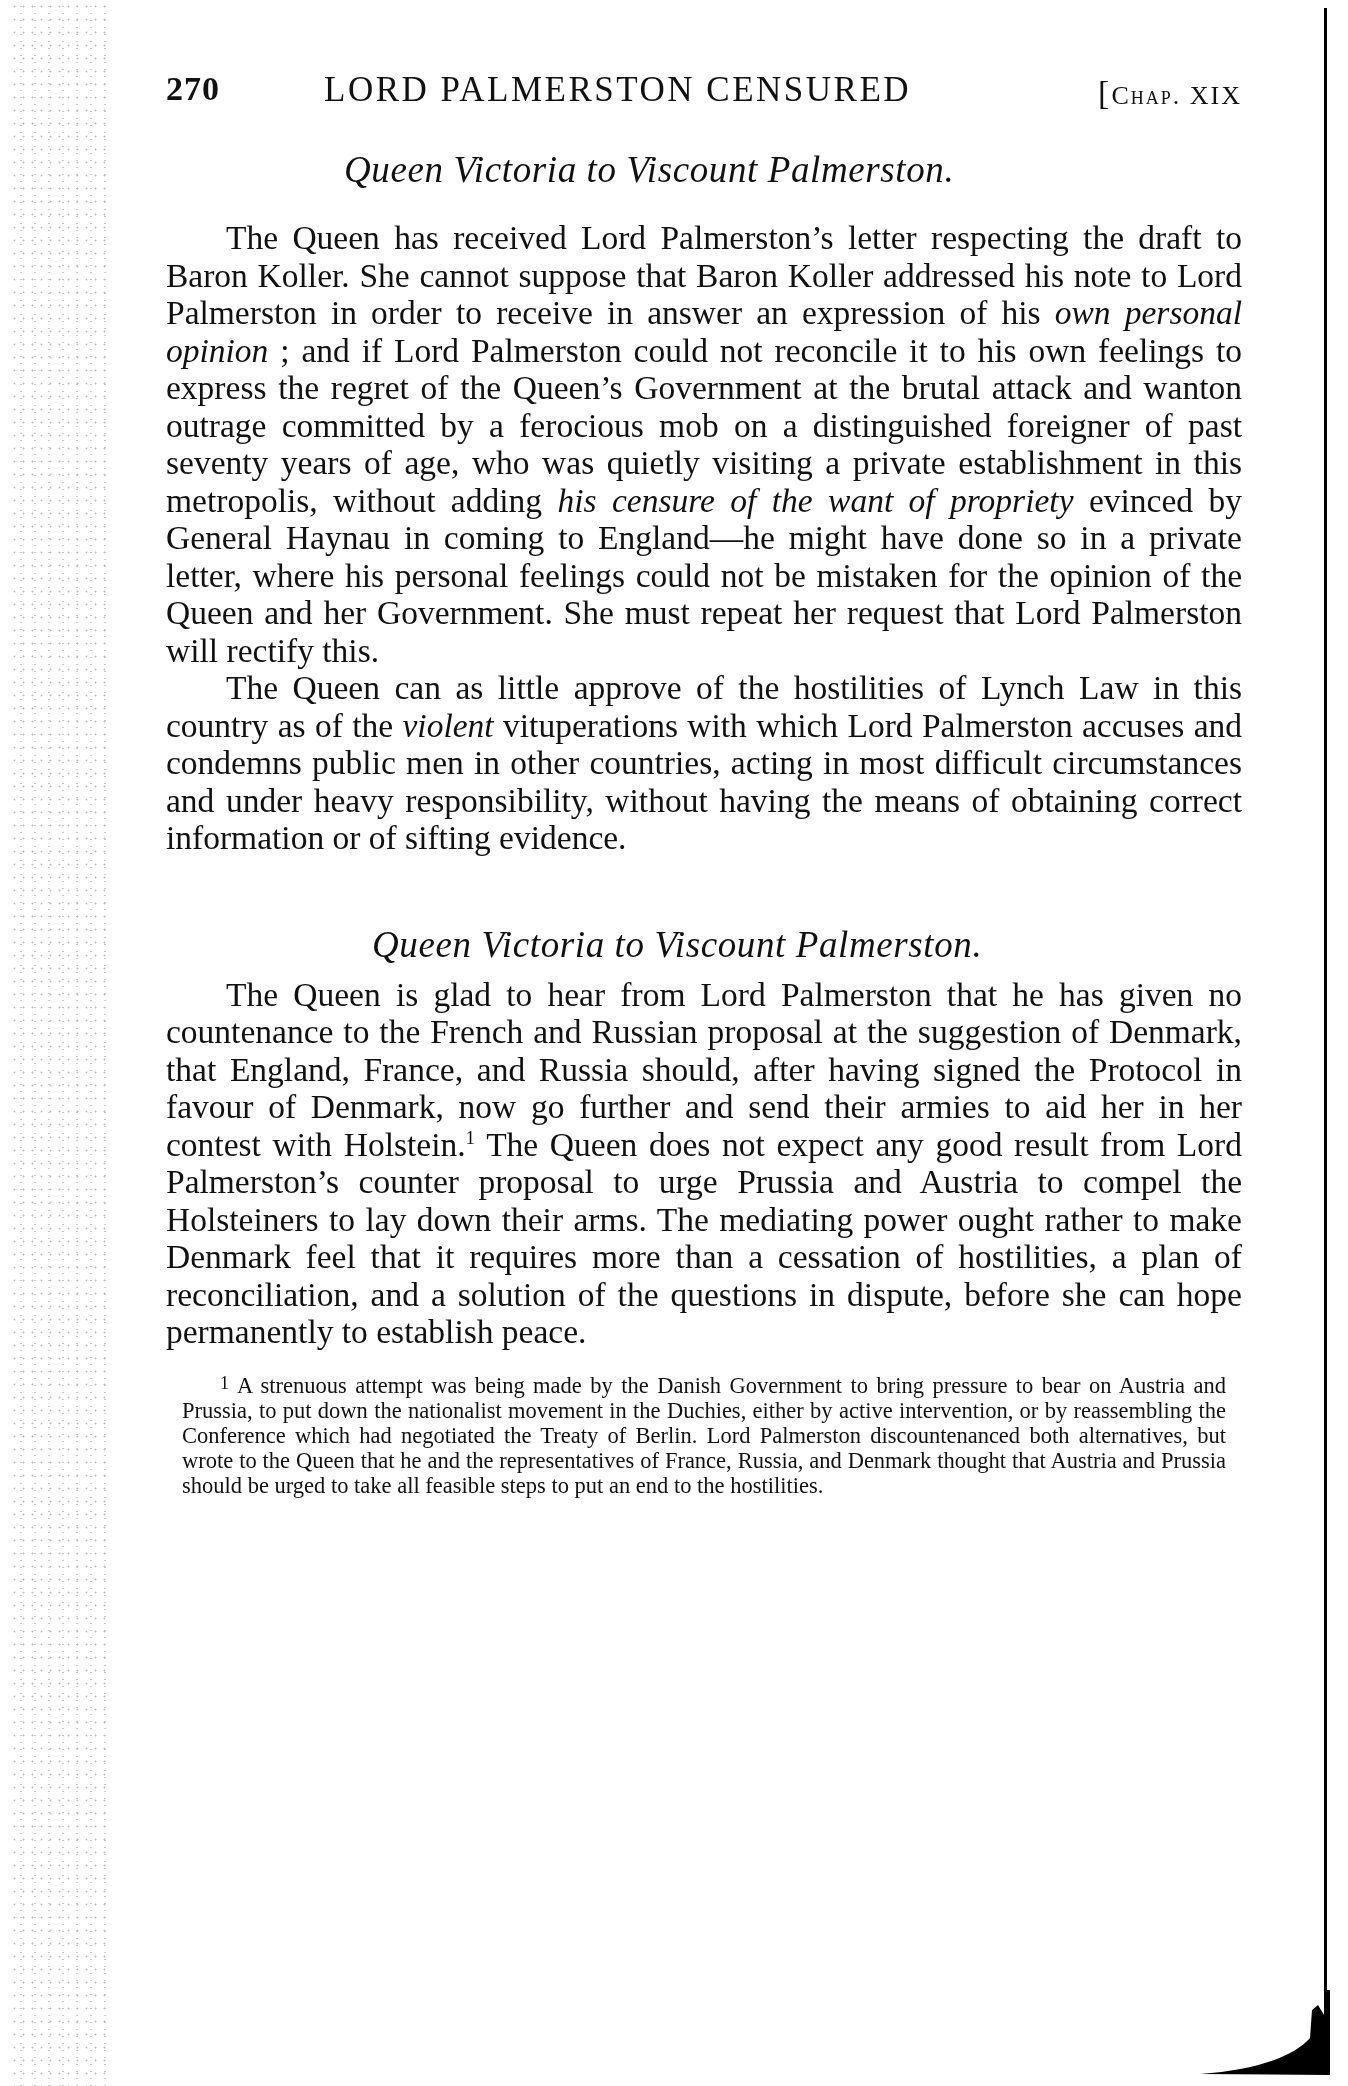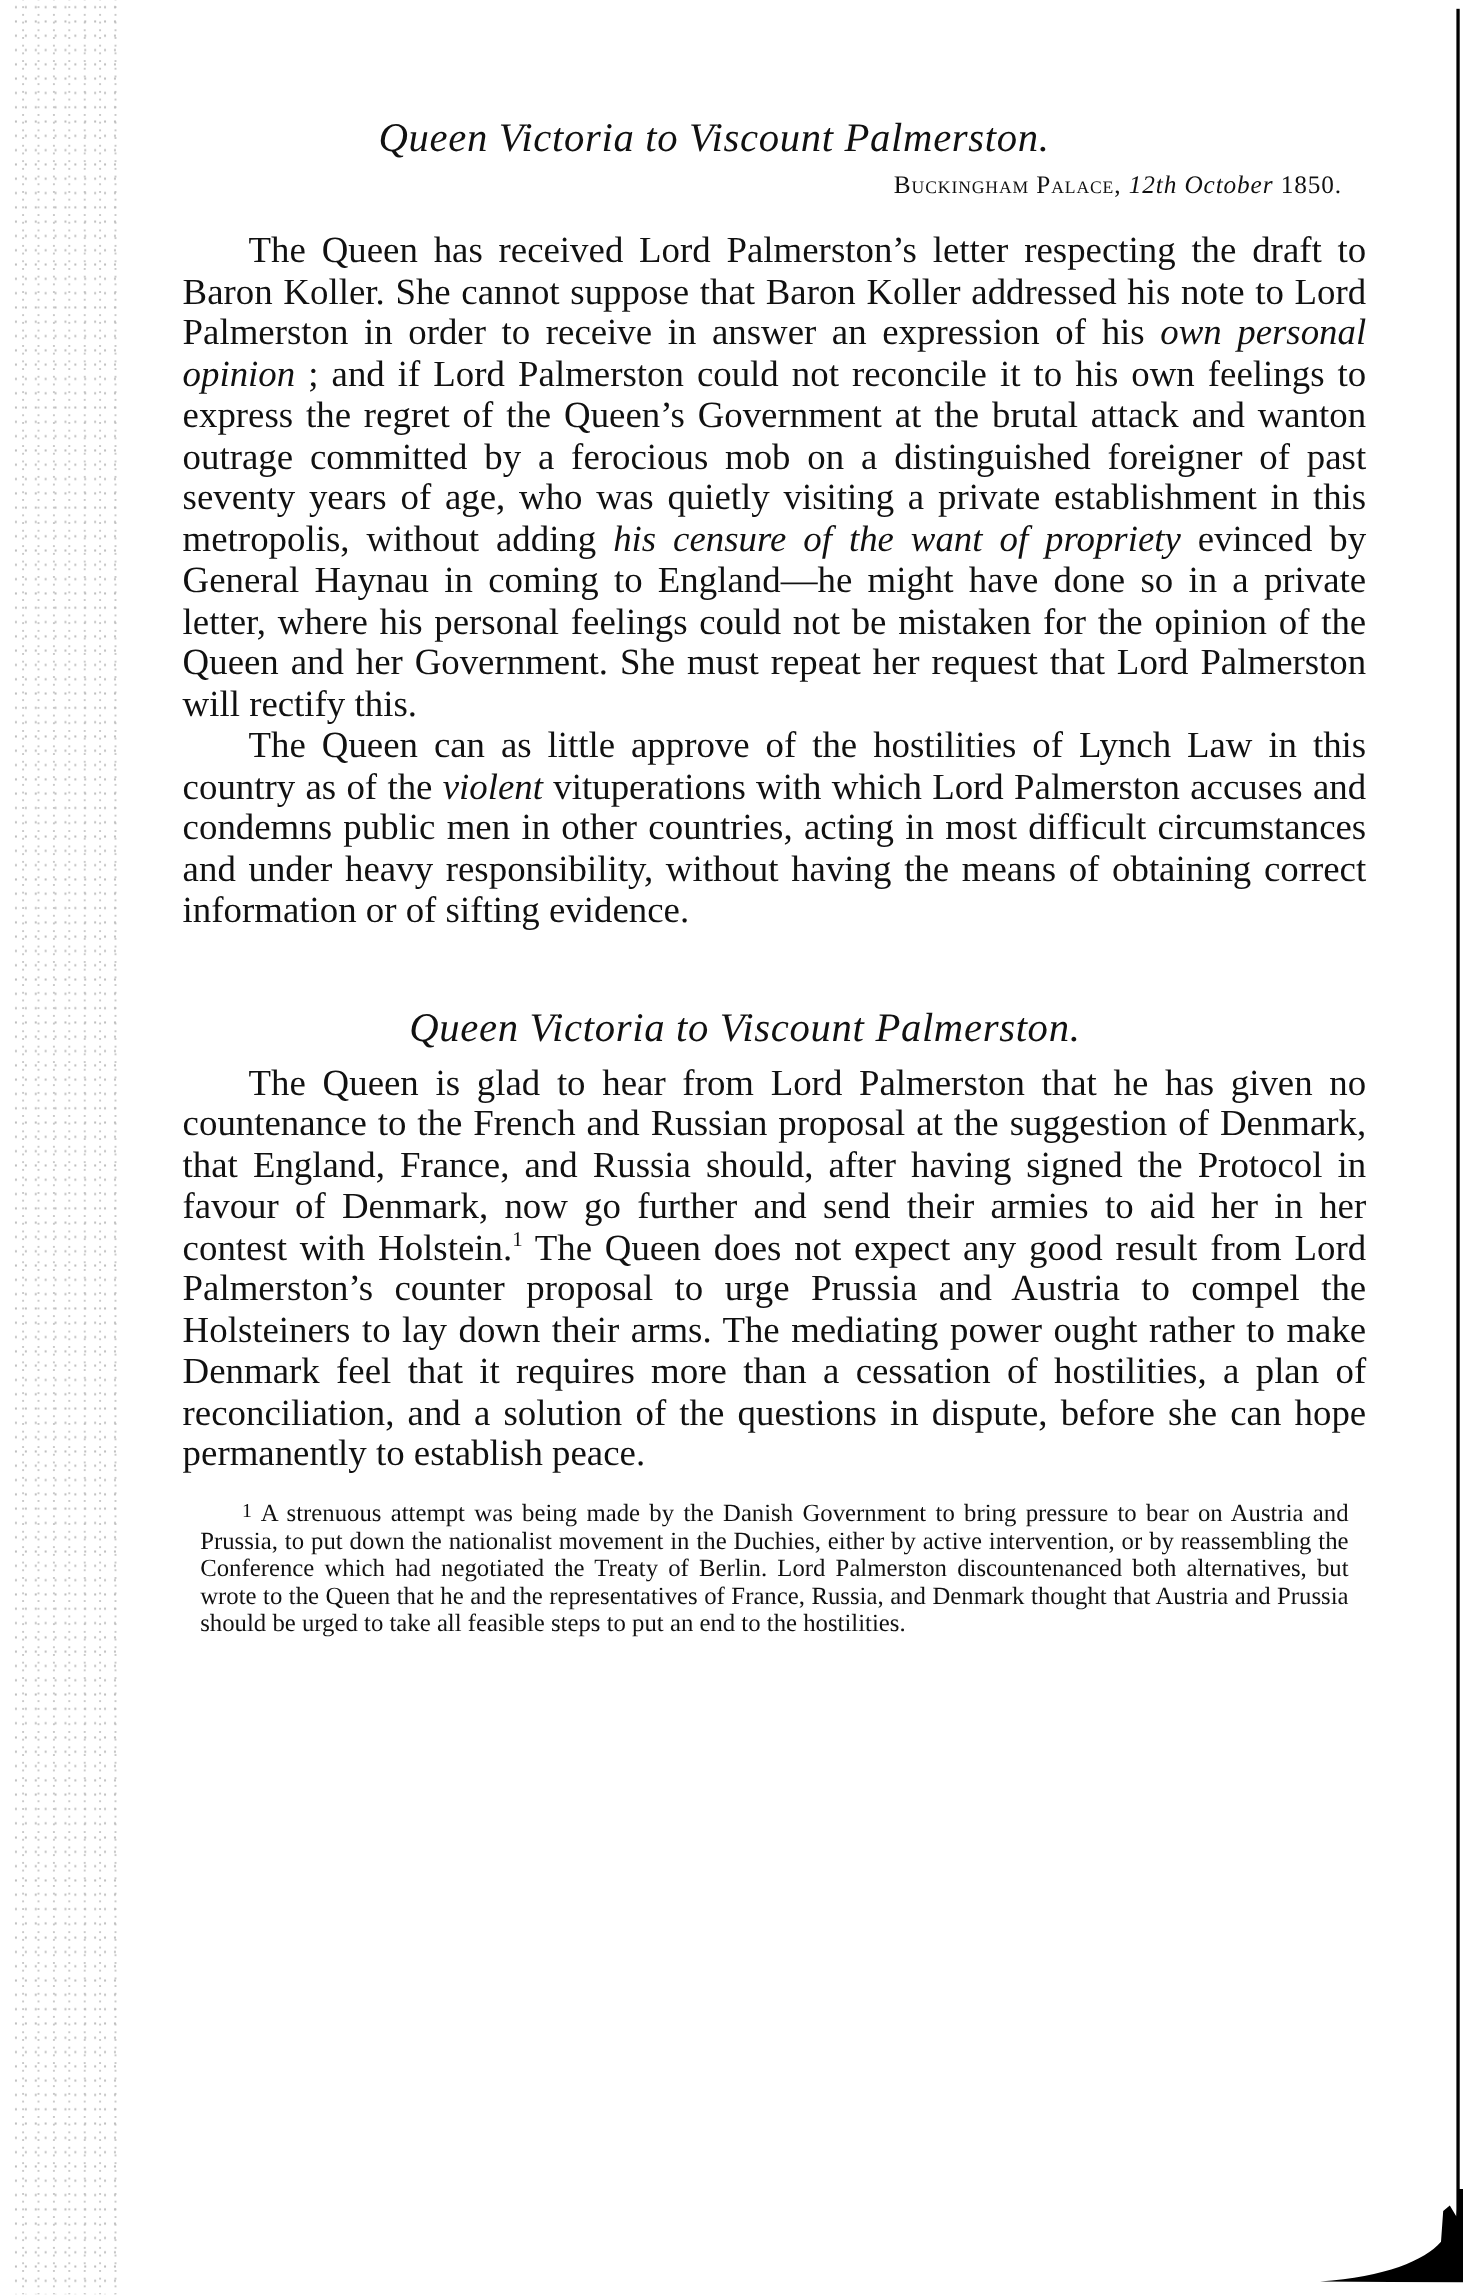--- a/index.html
+++ b/index.html
@@ -33,26 +33,28 @@
 </head>
 <body>
 
 <div class="margin-noise"></div>
 <div class="right-rule"></div>
 <svg class="corner-blot" viewBox="0 0 130 85">
   <path d="M0 84 C60 80 95 65 110 48 L112 20 L118 15 L124 25 L126 0 L130 0 L130 85 Z" fill="#000"></path>
 </svg>
 
 <div class="page">
+  <div class="running-head">
+    <span class="page-number">270</span>
+    <span class="running-title">LORD PALMERSTON CENSURED</span>
+    <span class="chap-label"><span class="bracket">[</span><span>Chap. XIX</span></span>
+  </div>
 
   <section>
     <div class="letter-heading" style="margin-top:34px; padding-left:178px;">Queen Victoria to Viscount Palmerston.</div>
-    <div class="dateline" style="margin-top:8px;">
-      <span>Buckingham Palace</span>, <i>12th</i> <i>October</i> <span>1850.</span>
-    </div>
     <div class="body-text" style="margin-top:28px;">
       <p><span>The Queen has received Lord Palmerston’s letter respecting the draft to Baron Koller.  She cannot suppose that Baron Koller addressed his note to Lord Palmerston in order to receive in answer an expression of his </span><i>own personal opinion</i><span> ; and if Lord Palmerston could not reconcile it to his own feelings to express the regret of the Queen’s Government at the brutal attack and wanton outrage committed by a ferocious mob on a distinguished foreigner of past seventy years of age, who was quietly visiting a private establishment in this metropolis, without adding </span><i>his censure of the want of propriety</i><span> evinced by General Haynau in coming to England—he might have done so in a private letter, where his personal feelings could not be mistaken for the opinion of the Queen and her Government.  She must repeat her request that Lord Palmerston will rectify this.</span></p>
       <p><span>The Queen can as little approve of the hostilities of Lynch Law in this country as of the </span><i>violent</i><span> vituperations with which Lord Palmerston accuses and condemns public men in other countries, acting in most difficult circumstances and under heavy responsibility, without having the means of obtaining correct information or of sifting evidence.</span></p>
     </div>
   </section>
 
   <section>
     <div class="letter-heading" style="margin-top:66px; padding-left:206px;">Queen Victoria to Viscount Palmerston.</div>
     <div class="body-text" style="margin-top:10px;">
       <p><span>The Queen is glad to hear from Lord Palmerston that he has given no countenance to the French and Russian proposal at the suggestion of Denmark, that England, France, and Russia should, after having signed the Protocol in favour of Denmark, now go further and send their armies to aid her in her contest with Holstein.</span><span class="fn-ref">1</span><span>  The Queen does not expect any good result from Lord Palmerston’s counter proposal to urge Prussia and Austria to compel the Holsteiners to lay down their arms.  The mediating power ought rather to make Denmark feel that it requires more than a cessation of hostilities, a plan of reconciliation, and a solution of the questions in dispute, before she can hope permanently to establish peace.</span></p>

